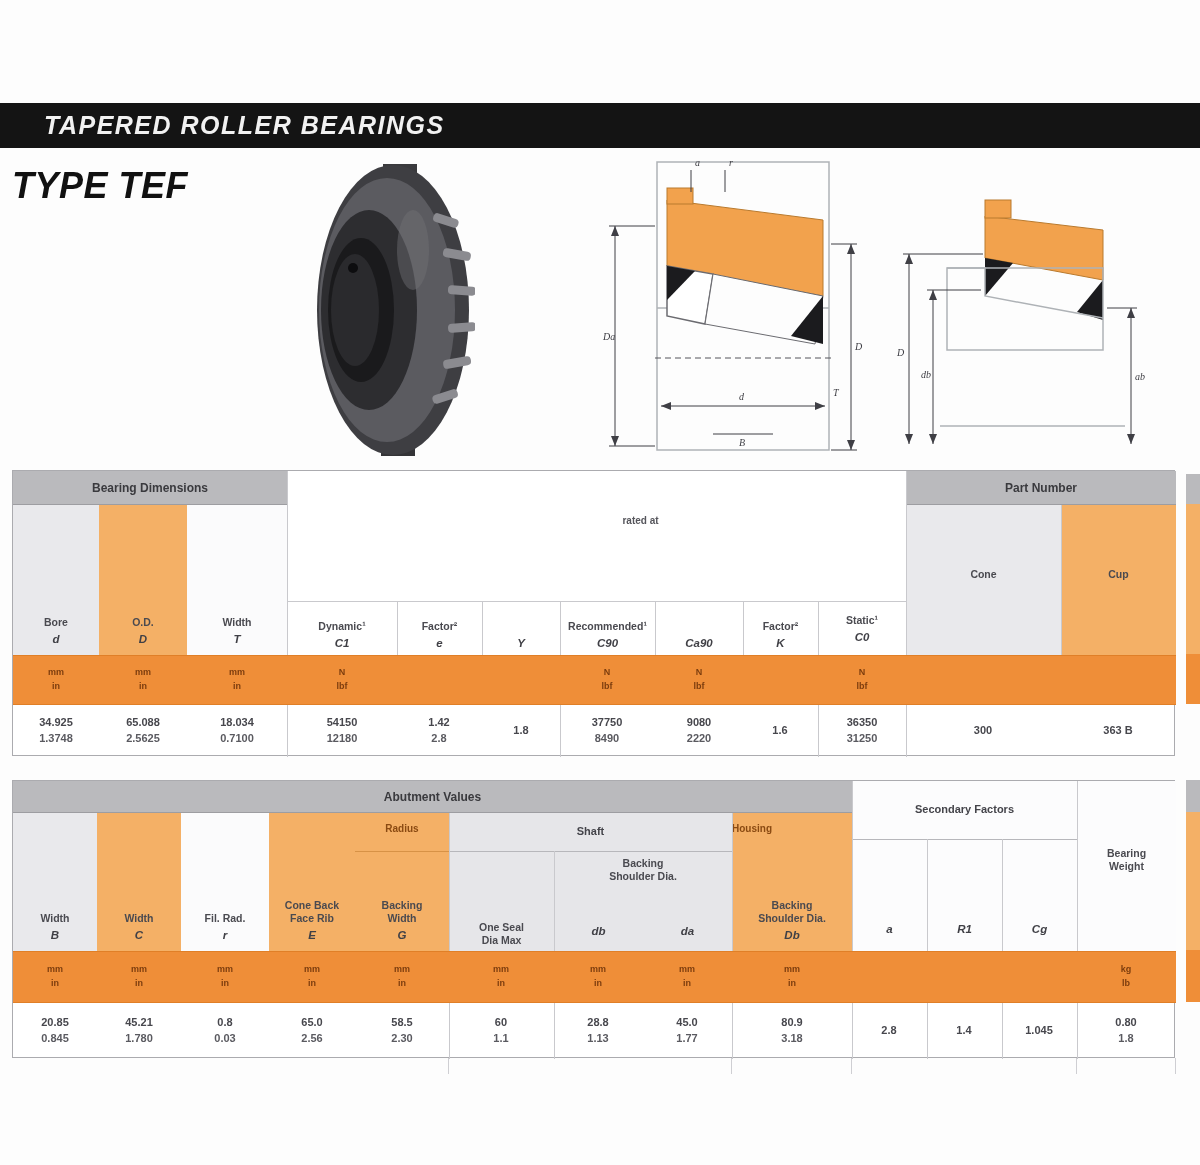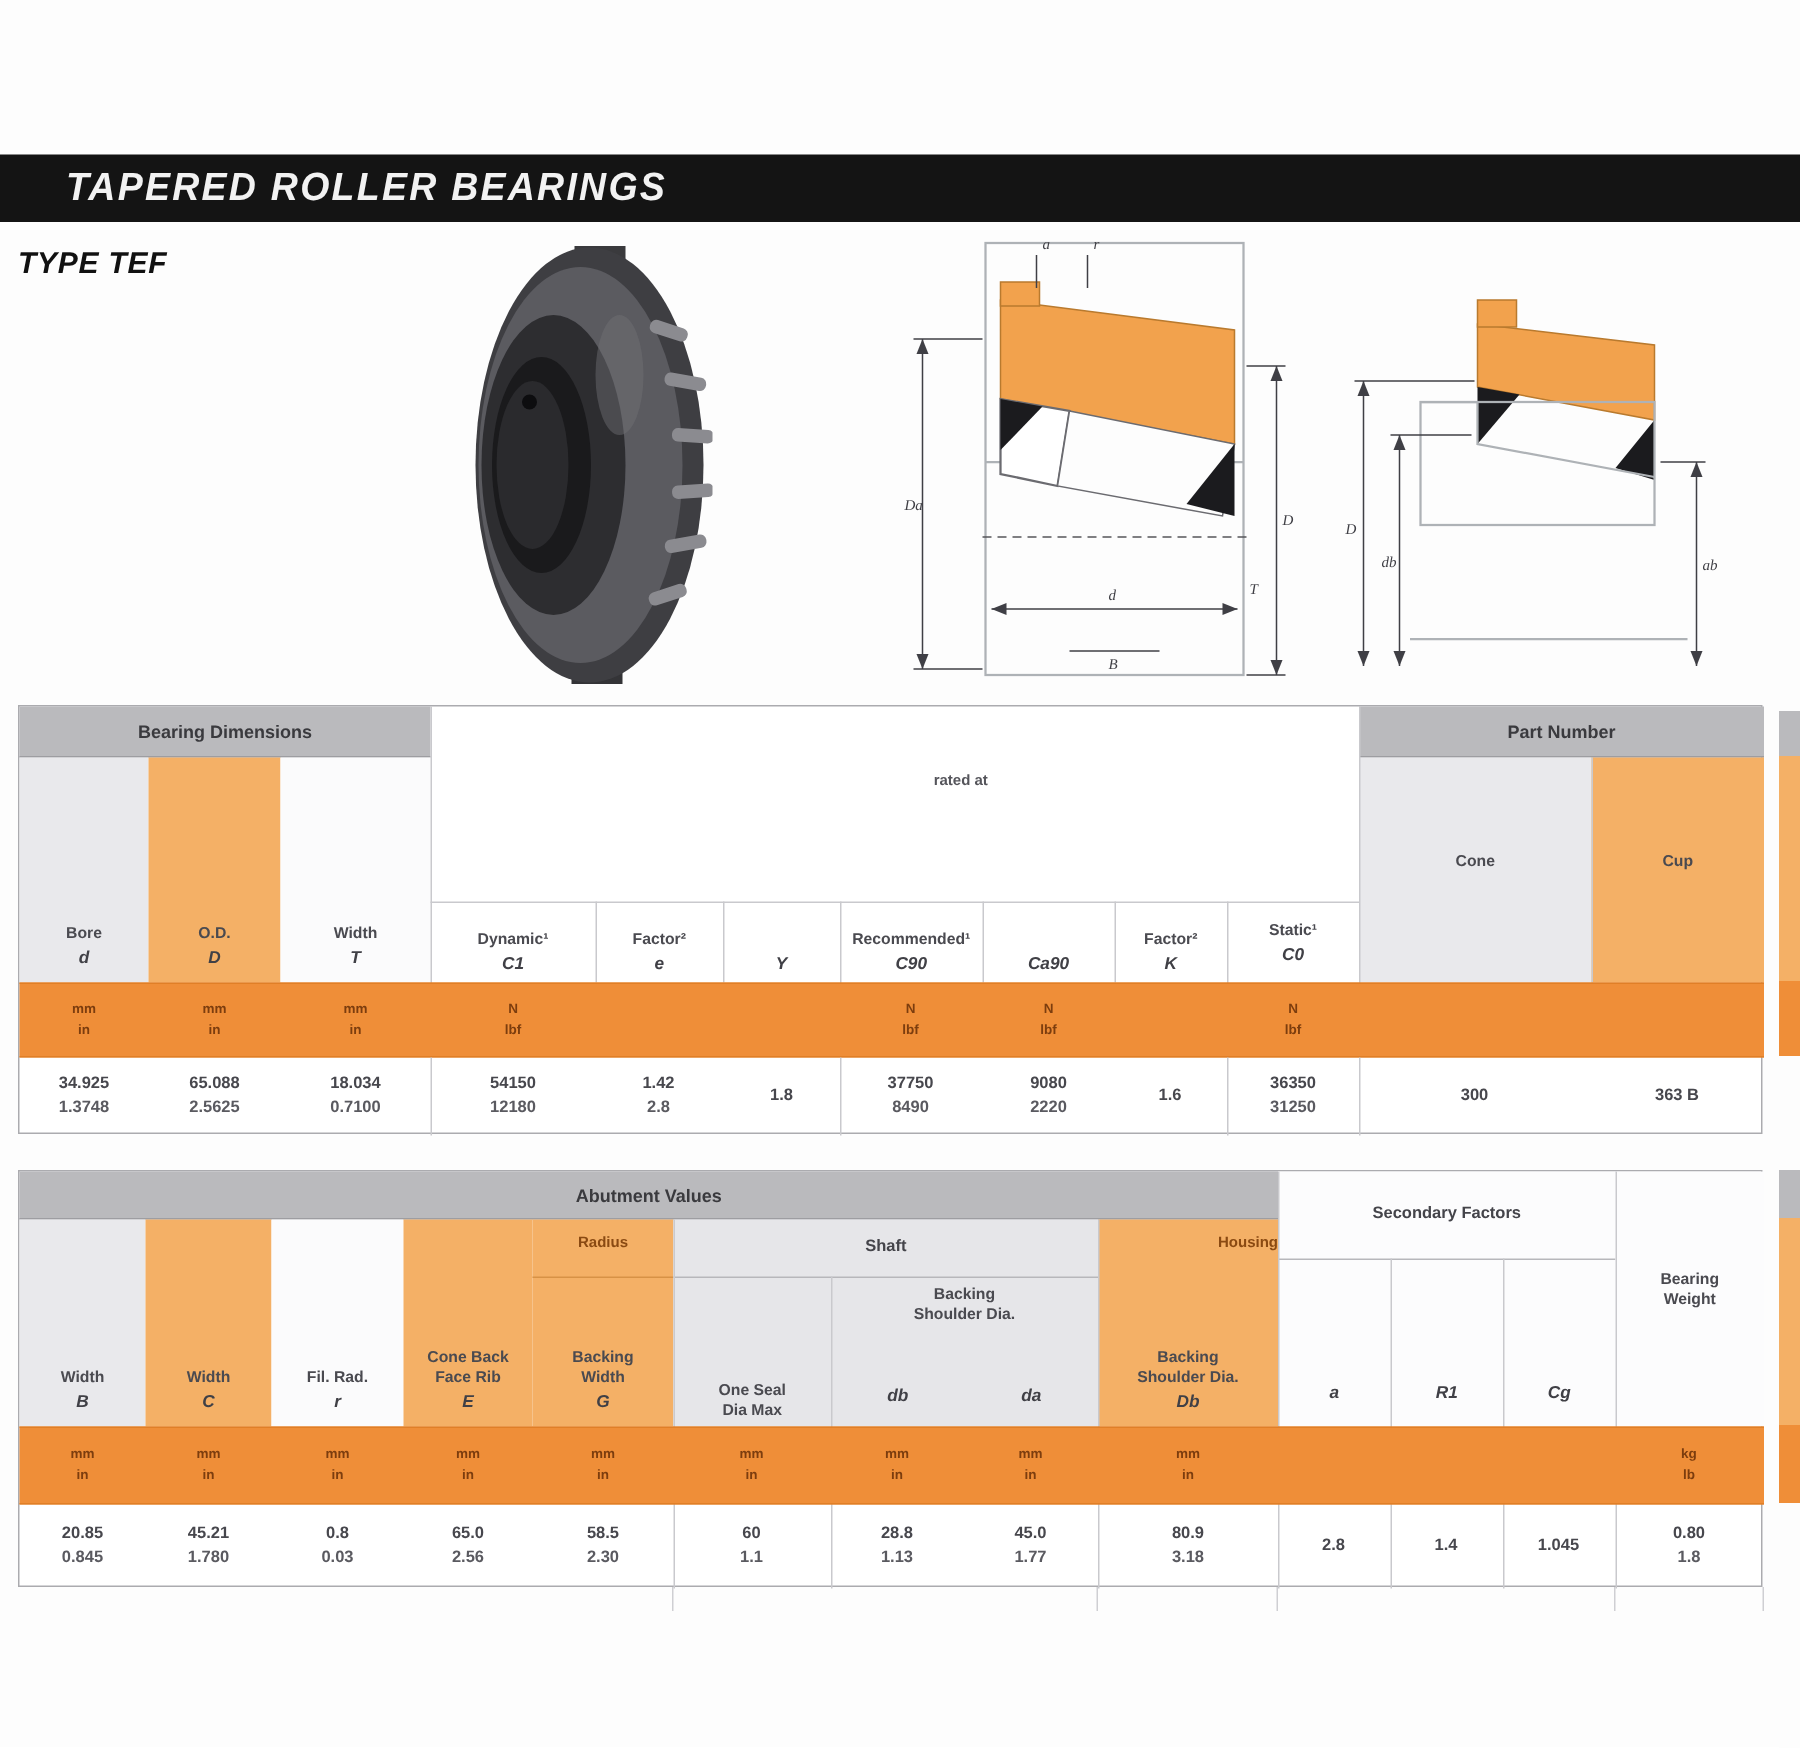--- a/index.html
+++ b/index.html
@@ -3,21 +3,21 @@
 <meta charset="utf-8">
 <style>
   html,body{margin:0;padding:0;background:#fff;}
   .page{position:relative;width:1200px;height:1165px;background:#fdfdfd;overflow:hidden;
         font-family:"Liberation Sans", sans-serif;color:#3c3c40;}
   .abs{position:absolute;}
   
   .titlebar{left:0;top:103px;width:1200px;height:45px;background:#141414;display:flex;align-items:center;}
   .titlebar span{color:#f2f2f2;font-size:25px;font-weight:bold;font-style:italic;letter-spacing:1.5px;
                  padding-left:44px;transform:scaleY(1.05);}
-  .typelabel{left:12px;top:165px;font-size:20px;font-weight:900;font-style:italic;color:#111;
+  .typelabel{left:12px;top:165px;font-size:36px;font-weight:900;font-style:italic;color:#111;
              letter-spacing:.5px;}
   
   .tbl{background:#fff;border:1px solid #ababaf;box-sizing:border-box;}
   .gcell{position:absolute;background:#bababd;display:flex;align-items:center;justify-content:center;
          font-size:12px;font-weight:bold;color:#3a3a3e;border-bottom:1px solid #9d9da1;box-sizing:border-box;}
   .hcell{position:absolute;display:flex;flex-direction:column;align-items:center;justify-content:flex-end;
          padding-bottom:10px;box-sizing:border-box;text-align:center;}
   .clabel{font-size:10.5px;font-weight:bold;color:#4a4a50;line-height:1.25;}
   .csym{font-size:11.5px;font-weight:bold;font-style:italic;color:#404046;margin-top:4px;}
   .bg-lgray{background:#e9e9ec;}
@@ -334,21 +334,21 @@
       </div>
       <div class="abs" style="left:105px;top:44px;width:178px;text-align:center">
         <div class="clabel">Backing</div>
         <div class="clabel">Shoulder Dia.</div>
       </div>
       <span class="csym abs" style="left:105px;top:108px;width:89px;text-align:center">db</span>
       <span class="csym abs" style="left:194px;top:108px;width:89px;text-align:center">da</span>
     </div>
 
     <div class="hcell bg-orange" style="left:719px;top:32px;width:120px;height:138px">
-      <span class="mini" style="position:absolute;top:10px;left:0;width:120px;text-align:right">Housing</span>
+      <span class="mini" style="position:absolute;top:10px;left:0;width:120px;text-align:left">Housing</span>
       <span class="clabel">Backing</span>
       <span class="clabel">Shoulder Dia.</span>
       <span class="csym">Db</span>
     </div>
 
     <div class="abs" style="left:839px;top:0;width:225px;height:170px;background:#fcfcfd">
       <div style="text-align:center;font-size:11px;font-weight:bold;color:#44444a;padding-top:22px">Secondary Factors</div>
       <div class="hline" style="left:0;top:58px;width:225px;background:#b7b7bb"></div>
       <span class="csym abs" style="left:0;top:138px;width:75px;text-align:center">a</span>
       <span class="csym abs" style="left:75px;top:138px;width:75px;text-align:center">R1</span>

